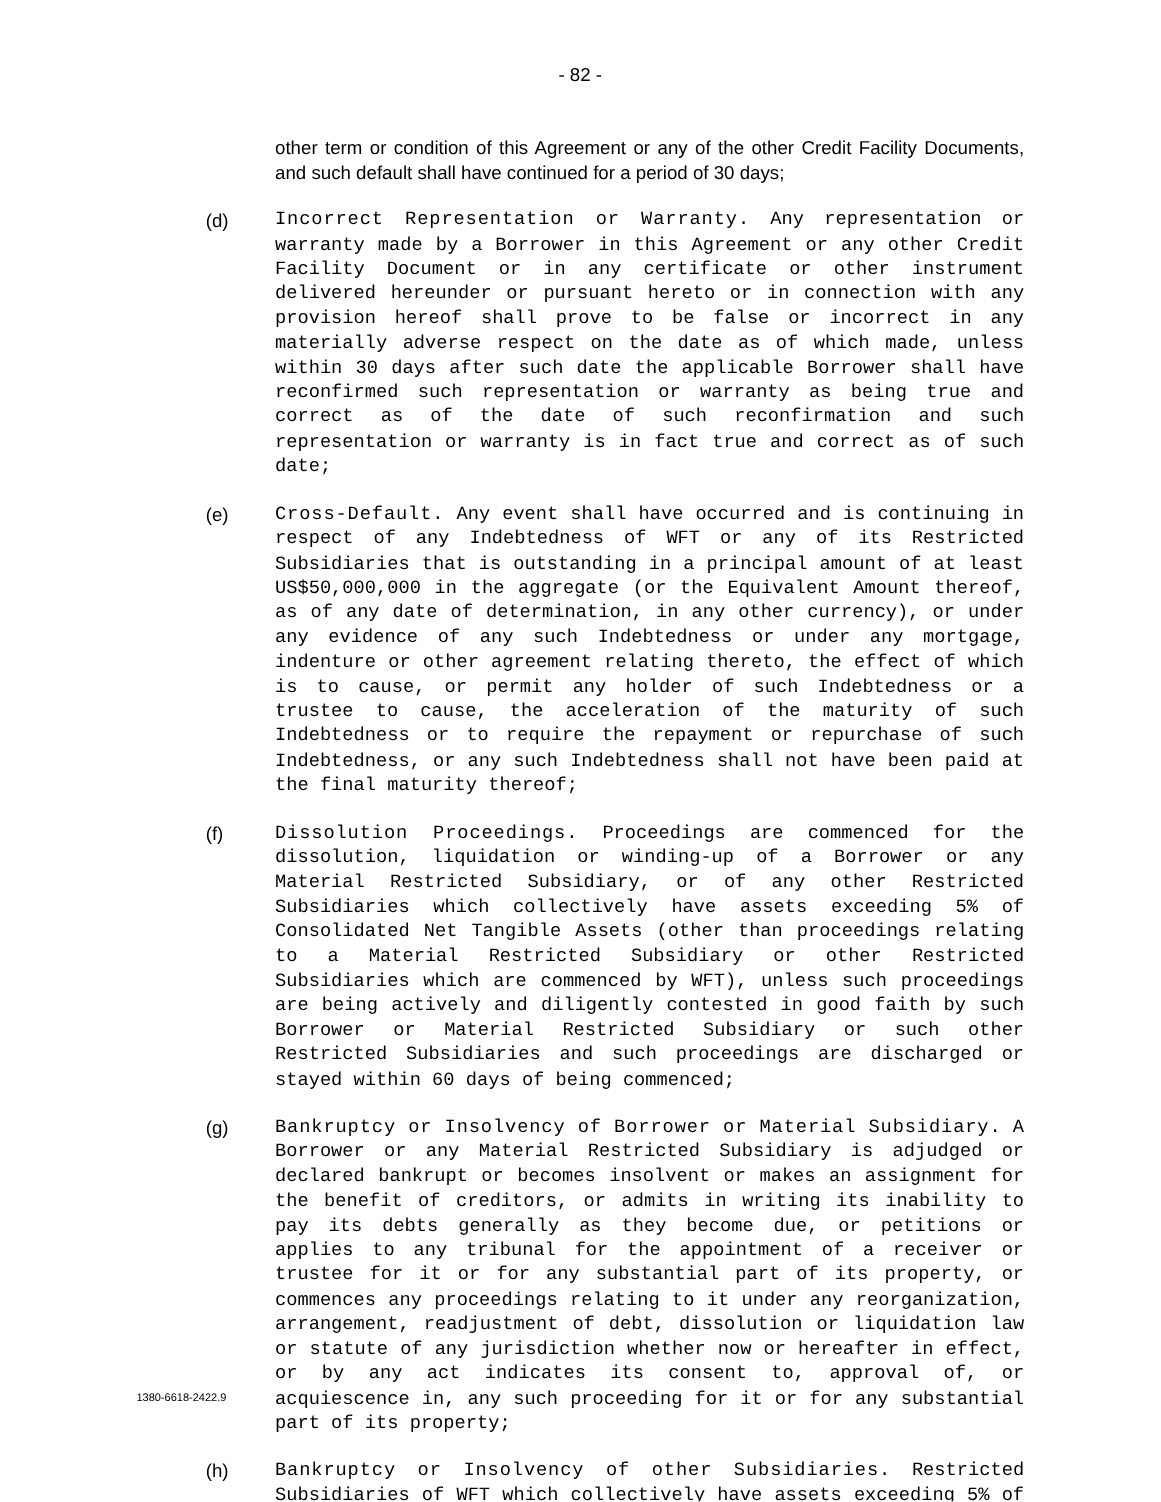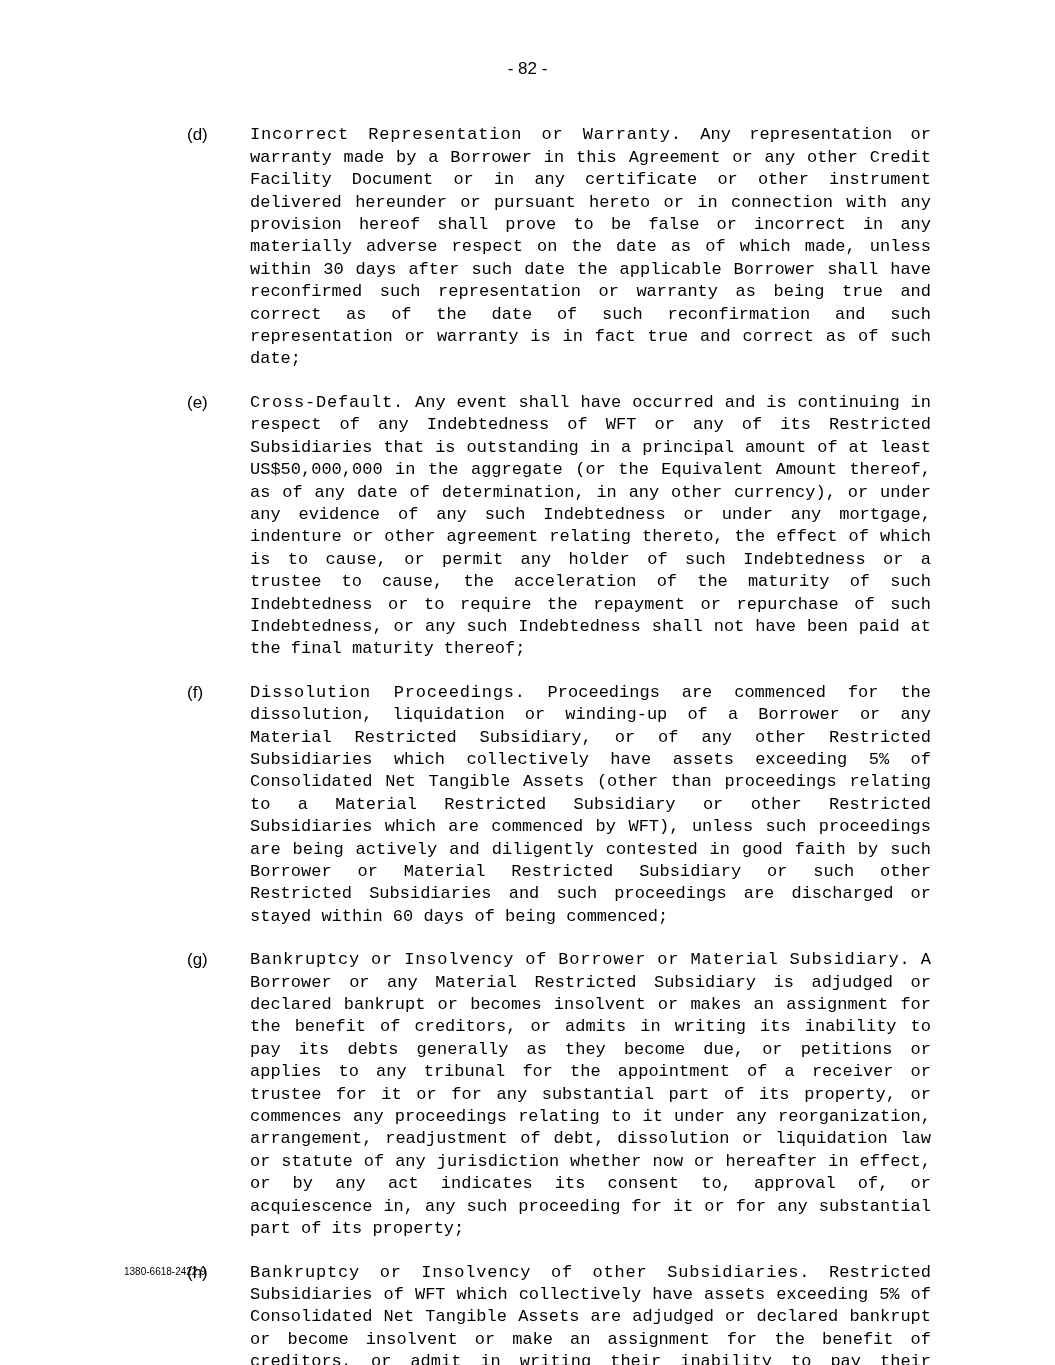--- a/index.html
+++ b/index.html
@@ -51,20 +51,21 @@
     line-height: 16px;
   }
 </style>
 </head>
 <body>
 
 <div class="page">
 
   <div class="page-number">- 82 -</div>
 
+  <p class="intro-paragraph">other term or condition of this Agreement or any of the other Credit Facility Documents, and such default shall have continued for a period of 30 days;</p>
 
   <div class="clause">
     <div class="clause-label">(d)</div>
     <p class="clause-body"><span class="clause-heading">Incorrect Representation or Warranty.</span><span> Any representation or warranty made by a Borrower in this Agreement or any other Credit Facility Document or in any certificate or other instrument delivered hereunder or pursuant hereto or in connection with any provision hereof shall prove to be false or incorrect in any materially adverse respect on the date as of which made, unless within 30 days after such date the applicable Borrower shall have reconfirmed such representation or warranty as being true and correct as of the date of such reconfirmation and such representation or warranty is in fact true and correct as of such date;</span></p>
   </div>
 
   <div class="clause">
     <div class="clause-label">(e)</div>
     <p class="clause-body"><span class="clause-heading">Cross-Default.</span><span> Any event shall have occurred and is continuing in respect of any Indebtedness of WFT or any of its Restricted Subsidiaries that is outstanding in a principal amount of at least US$50,000,000 in the aggregate (or the Equivalent Amount thereof, as of any date of determination, in any other currency), or under any evidence of any such Indebtedness or under any mortgage, indenture or other agreement relating thereto, the effect of which is to cause, or permit any holder of such Indebtedness or a trustee to cause, the acceleration of the maturity of such Indebtedness or to require the repayment or repurchase of such Indebtedness, or any such Indebtedness shall not have been paid at the final maturity thereof;</span></p>
   </div>

